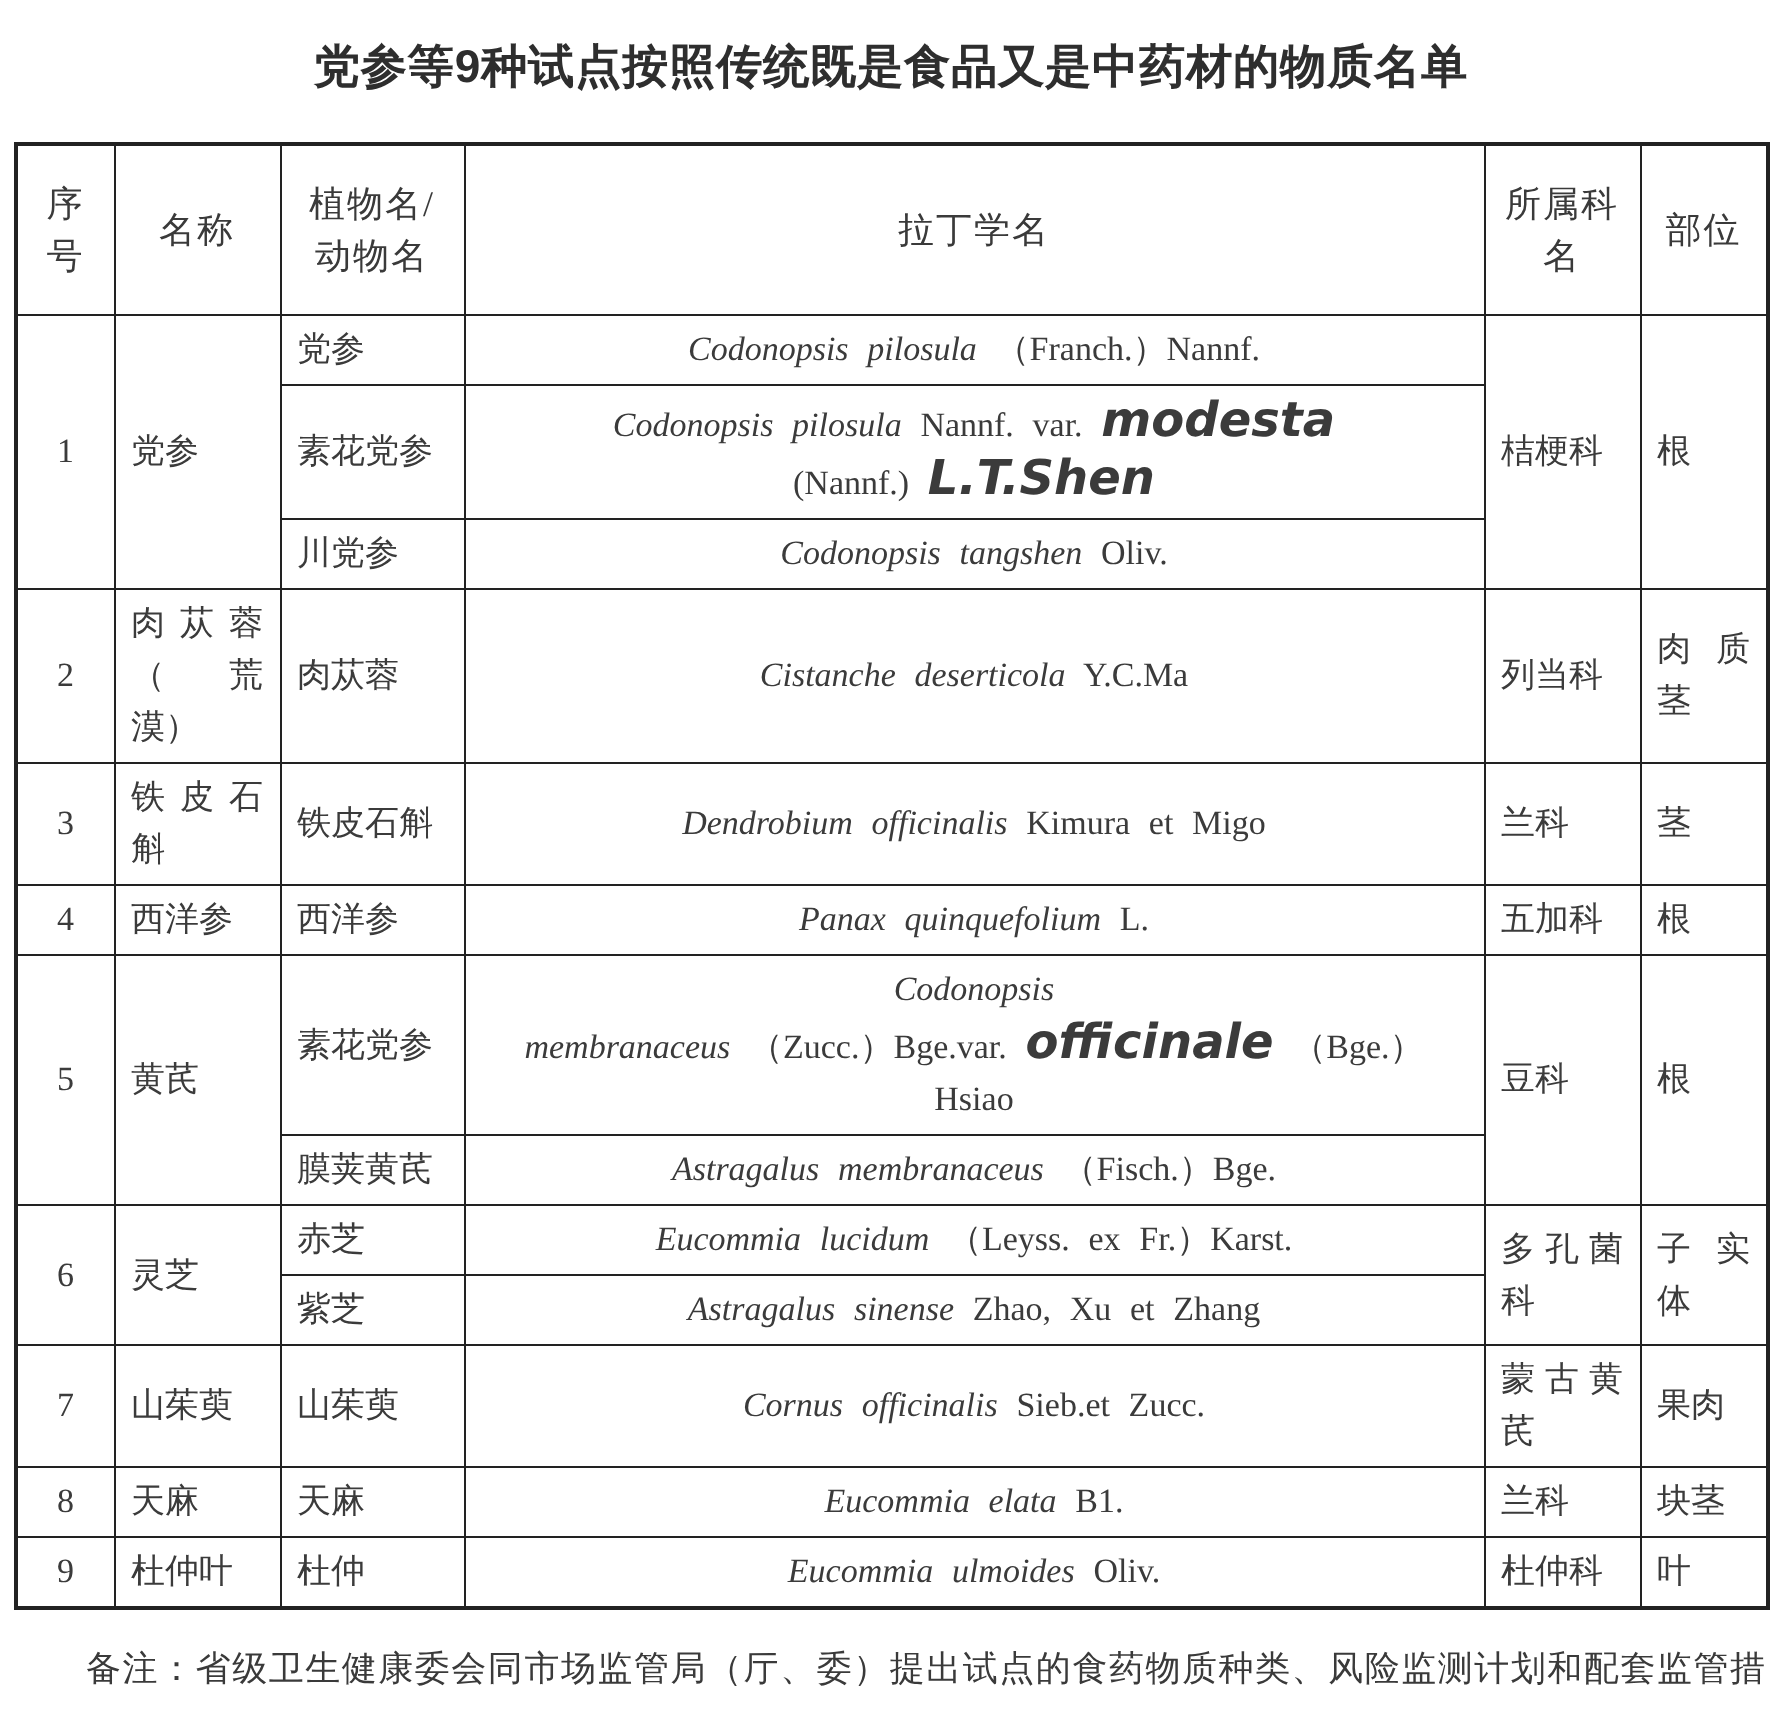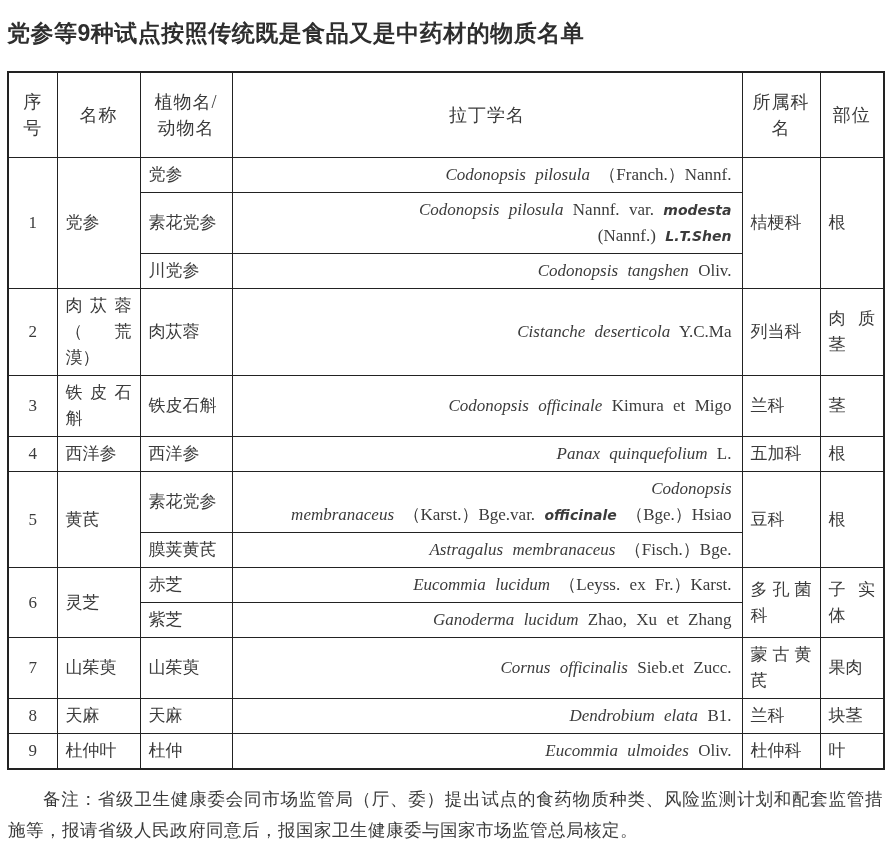--- a/index.html
+++ b/index.html
@@ -14,21 +14,21 @@
   }
   .page {
     width: 877px;
     padding: 6px 7px 10px 7px;
   }
   .title {
     font-family: "Liberation Sans", "DejaVu Sans", sans-serif;
     font-size: 23px;
     font-weight: bold;
     color: #2e2e2e;
-    text-align: left;
+    text-align: center;
     margin: 12px 0 22px 0;
     letter-spacing: 0.5px;
   }
   table.substance-table {
     border-collapse: collapse;
     table-layout: fixed;
     width: 876px;
     border: 2px solid #222222;
   }
   .substance-table th,
@@ -59,31 +59,31 @@
     text-align: center;
     padding: 4px 2px;
     font-size: 17px;
   }
   td.cell-name, td.cell-plant, td.cell-family, td.cell-part {
     text-align: justify;
     padding: 4px 8px;
     font-family: Liberation Serif, serif;
   }
   td.cell-latin {
-    text-align: right;
+    text-align: center;
     padding: 4px 10px;
     word-spacing: 0.3em;
   }
   .seg-i  { font-style: italic; }
   .seg-r  { font-style: normal; }
   .seg-bi {
     font-family: "DejaVu Sans", "Liberation Sans", sans-serif;
     font-style: italic;
     font-weight: bold;
-    font-size: 14px;
+    font-size: 24px;
     word-spacing: 0;
   }
   .note {
     font-size: 17.5px;
     line-height: 31px;
     color: #3a3a3a;
     text-align: justify;
     text-indent: 2em;
     margin: 14px 1px 0 1px;
     letter-spacing: 0.5px;
@@ -136,69 +136,69 @@
           <td class="cell-name" rowspan="1">肉苁蓉（荒漠）</td>
           <td class="cell-plant">肉苁蓉</td>
           <td class="cell-latin"><span class="seg-i">Cistanche deserticola</span> <span class="seg-r">Y.C.Ma</span></td>
           <td class="cell-family" rowspan="1">列当科</td>
           <td class="cell-part" rowspan="1">肉质茎</td>
         </tr>
         <tr>
           <td class="cell-no" rowspan="1">3</td>
           <td class="cell-name" rowspan="1">铁皮石斛</td>
           <td class="cell-plant">铁皮石斛</td>
-          <td class="cell-latin"><span class="seg-i">Codonopsis officinale</span> <span class="seg-r">Kimura et Migo</span></td>
+          <td class="cell-latin"><span class="seg-i">Dendrobium officinalis</span> <span class="seg-r">Kimura et Migo</span></td>
           <td class="cell-family" rowspan="1">兰科</td>
           <td class="cell-part" rowspan="1">茎</td>
         </tr>
         <tr>
           <td class="cell-no" rowspan="1">4</td>
           <td class="cell-name" rowspan="1">西洋参</td>
           <td class="cell-plant">西洋参</td>
           <td class="cell-latin"><span class="seg-i">Panax quinquefolium</span> <span class="seg-r">L.</span></td>
           <td class="cell-family" rowspan="1">五加科</td>
           <td class="cell-part" rowspan="1">根</td>
         </tr>
         <tr>
           <td class="cell-no" rowspan="2">5</td>
           <td class="cell-name" rowspan="2">黄芪</td>
           <td class="cell-plant">素花党参</td>
-          <td class="cell-latin"><span class="seg-i">Codonopsis</span><br><span class="seg-i">membranaceus</span> <span class="seg-r">（Karst.）Bge.var.</span> <span class="seg-bi">officinale</span> <span class="seg-r">（Bge.）Hsiao</span></td>
+          <td class="cell-latin"><span class="seg-i">Codonopsis</span><br><span class="seg-i">membranaceus</span> <span class="seg-r">（Zucc.）Bge.var.</span> <span class="seg-bi">officinale</span> <span class="seg-r">（Bge.）Hsiao</span></td>
           <td class="cell-family" rowspan="2">豆科</td>
           <td class="cell-part" rowspan="2">根</td>
         </tr>
         <tr>
           <td class="cell-plant">膜荚黄芪</td>
           <td class="cell-latin"><span class="seg-i">Astragalus membranaceus</span> <span class="seg-r">（Fisch.）Bge.</span></td>
         </tr>
         <tr>
           <td class="cell-no" rowspan="2">6</td>
           <td class="cell-name" rowspan="2">灵芝</td>
           <td class="cell-plant">赤芝</td>
           <td class="cell-latin"><span class="seg-i">Eucommia lucidum</span> <span class="seg-r">（Leyss. ex Fr.）Karst.</span></td>
           <td class="cell-family" rowspan="2">多孔菌科</td>
           <td class="cell-part" rowspan="2">子实体</td>
         </tr>
         <tr>
           <td class="cell-plant">紫芝</td>
-          <td class="cell-latin"><span class="seg-i">Ganoderma lucidum</span> <span class="seg-r">Zhao, Xu et  Zhang</span></td>
+          <td class="cell-latin"><span class="seg-i">Astragalus sinense</span> <span class="seg-r">Zhao, Xu et  Zhang</span></td>
         </tr>
         <tr>
           <td class="cell-no" rowspan="1">7</td>
           <td class="cell-name" rowspan="1">山茱萸</td>
           <td class="cell-plant">山茱萸</td>
           <td class="cell-latin"><span class="seg-i">Cornus officinalis</span> <span class="seg-r">Sieb.et Zucc.</span></td>
           <td class="cell-family" rowspan="1">蒙古黄芪</td>
           <td class="cell-part" rowspan="1">果肉</td>
         </tr>
         <tr>
           <td class="cell-no" rowspan="1">8</td>
           <td class="cell-name" rowspan="1">天麻</td>
           <td class="cell-plant">天麻</td>
-          <td class="cell-latin"><span class="seg-i">Dendrobium elata</span> <span class="seg-r">B1.</span></td>
+          <td class="cell-latin"><span class="seg-i">Eucommia elata</span> <span class="seg-r">B1.</span></td>
           <td class="cell-family" rowspan="1">兰科</td>
           <td class="cell-part" rowspan="1">块茎</td>
         </tr>
         <tr>
           <td class="cell-no" rowspan="1">9</td>
           <td class="cell-name" rowspan="1">杜仲叶</td>
           <td class="cell-plant">杜仲</td>
           <td class="cell-latin"><span class="seg-i">Eucommia ulmoides</span> <span class="seg-r">Oliv.</span></td>
           <td class="cell-family" rowspan="1">杜仲科</td>
           <td class="cell-part" rowspan="1">叶</td>

